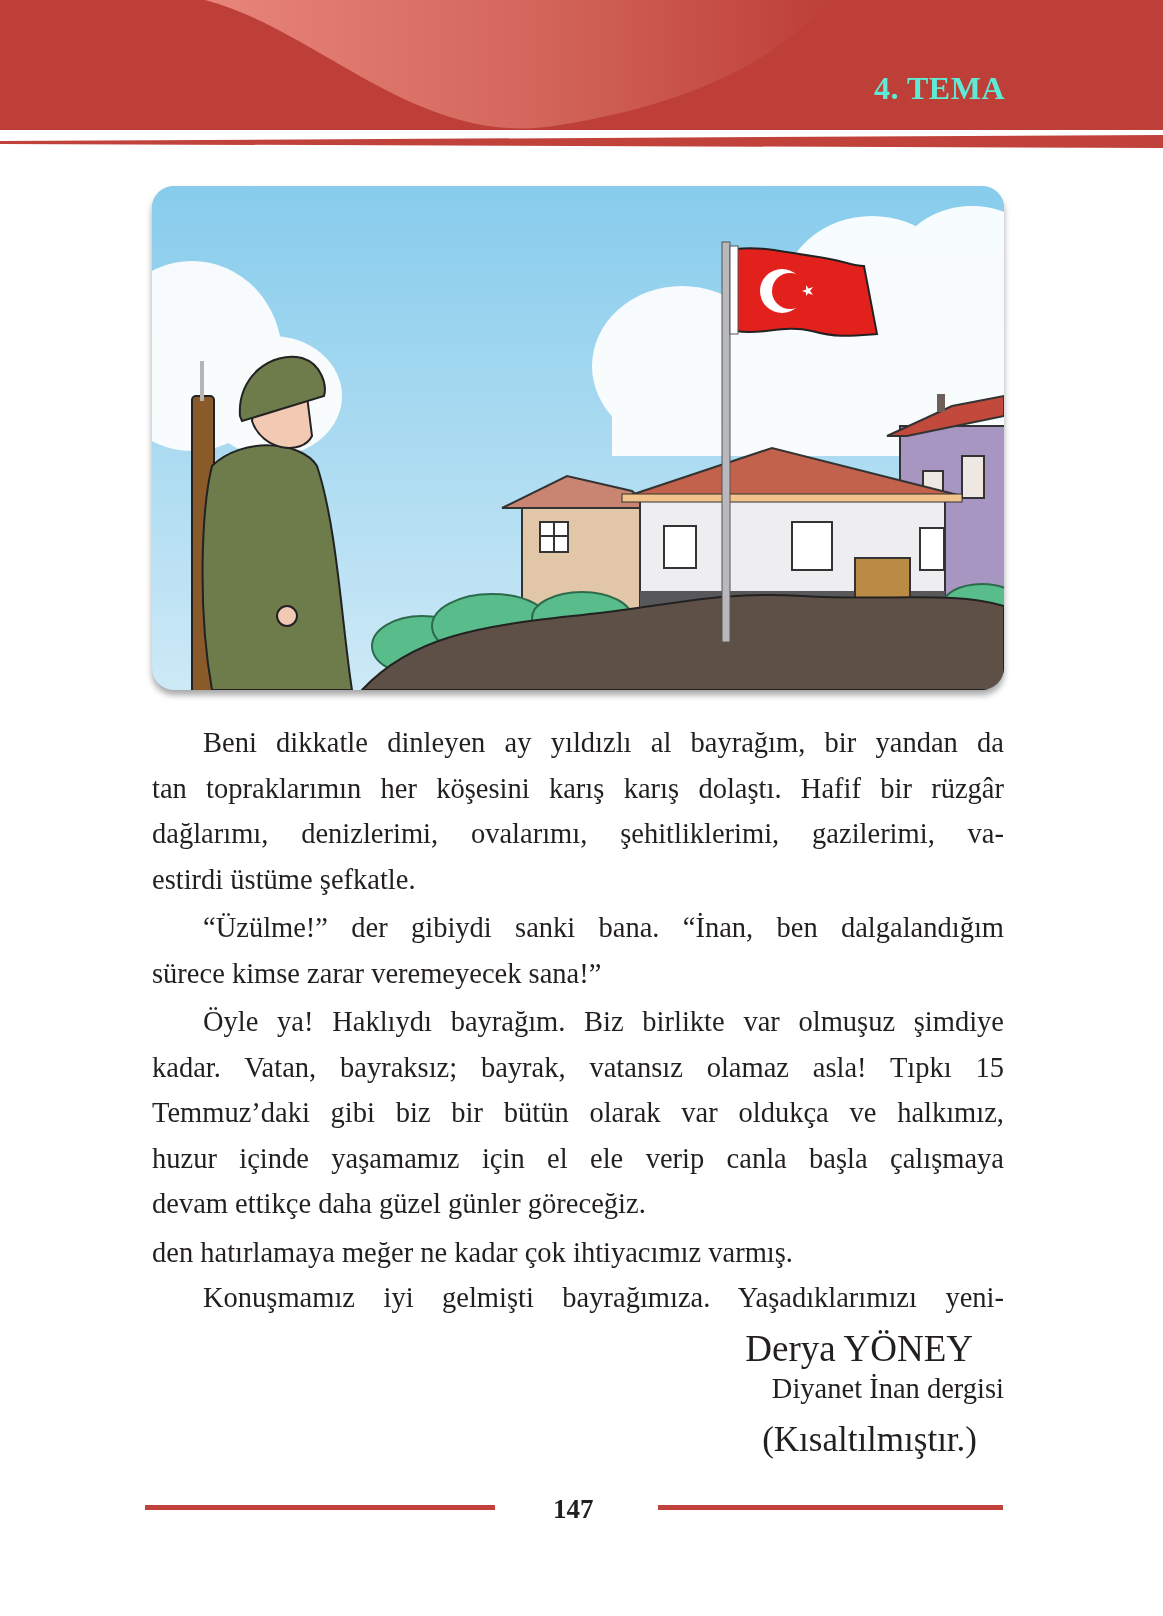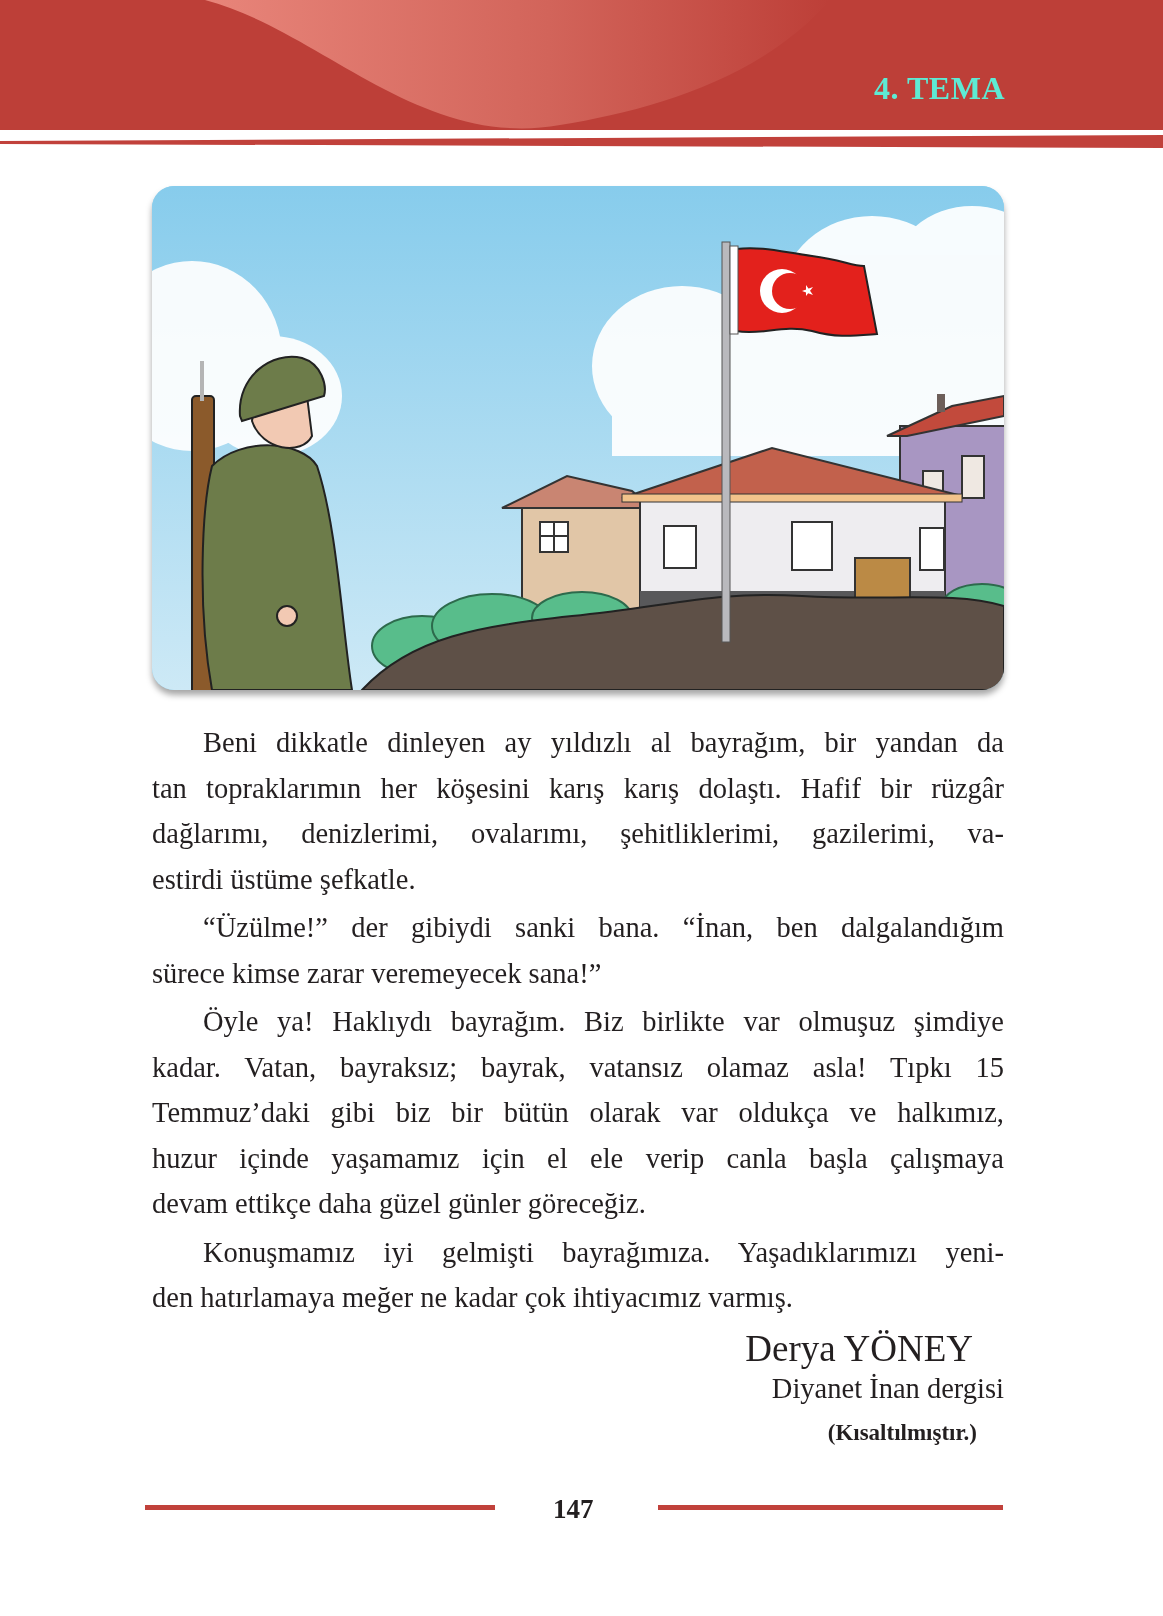--- a/index.html
+++ b/index.html
@@ -22,21 +22,21 @@
   
   .story { position: absolute; left: 152px; top: 720px; width: 852px; font-size: 28.5px; line-height: 45.5px;
            text-align: justify; }
   .story p { margin: 0; text-indent: 51px; }
   .story p + p { margin-top: 3px; }
   .story .line { display: block; text-align-last: justify; }
   .story .line.last { text-align-last: left; }
 
   .author { position: absolute; right: 190px; top: 1327px; font-size: 37px; font-weight: normal; }
   .source { position: absolute; right: 159px; top: 1373px; font-size: 28.5px; }
-  .note { position: absolute; right: 186px; top: 1420px; font-size: 23px; font-weight: bold; }
+  .note { position: absolute; right: 186px; top: 1420px; font-size: 35px; }
 
   
   .footer-rule { position: absolute; top: 1505px; height: 5px; background: #c1413b; }
   .footer-rule.left { left: 145px; width: 350px; }
   .footer-rule.right { left: 658px; width: 345px; }
   .page-number { position: absolute; left: 553px; top: 1494px; font-size: 27px; font-weight: bold; }
 </style>
 </head>
 <body>
 
@@ -148,22 +148,22 @@
     <span class="line last" style="text-indent:0">sürece kimse zarar veremeyecek sana!”</span>
   </p>
   <p>
     <span class="line">Öyle ya! Haklıydı bayrağım. Biz birlikte var olmuşuz şimdiye</span>
     <span class="line" style="text-indent:0">kadar. Vatan, bayraksız; bayrak, vatansız olamaz asla! Tıpkı 15</span>
     <span class="line" style="text-indent:0">Temmuz’daki gibi biz bir bütün olarak var oldukça ve halkımız,</span>
     <span class="line" style="text-indent:0">huzur içinde yaşamamız için el ele verip canla başla çalışmaya</span>
     <span class="line last" style="text-indent:0">devam ettikçe daha güzel günler göreceğiz.</span>
   </p>
   <p>
+    <span class="line last" style="text-indent:0">den hatırlamaya meğer ne kadar çok ihtiyacımız varmış.</span>
     <span class="line">Konuşmamız iyi gelmişti bayrağımıza. Yaşadıklarımızı yeni-</span>
-    <span class="line last" style="text-indent:0">den hatırlamaya meğer ne kadar çok ihtiyacımız varmış.</span>
   </p>
 </div>
 
 <div class="author">Derya YÖNEY</div>
 <div class="source">Diyanet İnan dergisi</div>
 <div class="note">(Kısaltılmıştır.)</div>
 
 <div class="footer-rule left"></div>
 <div class="page-number">147</div>
 <div class="footer-rule right"></div>

